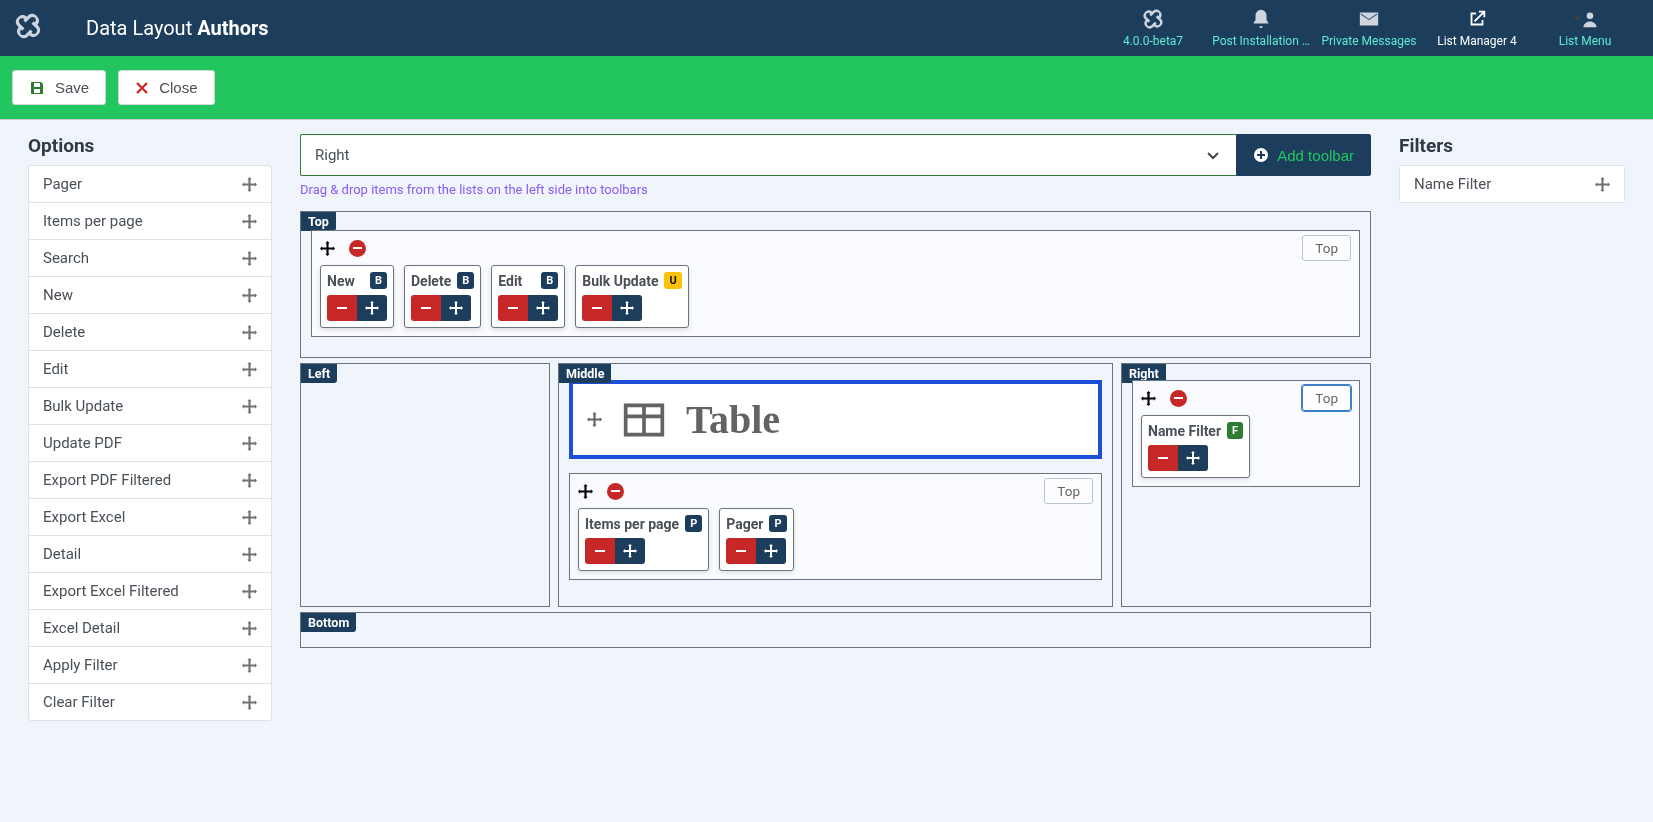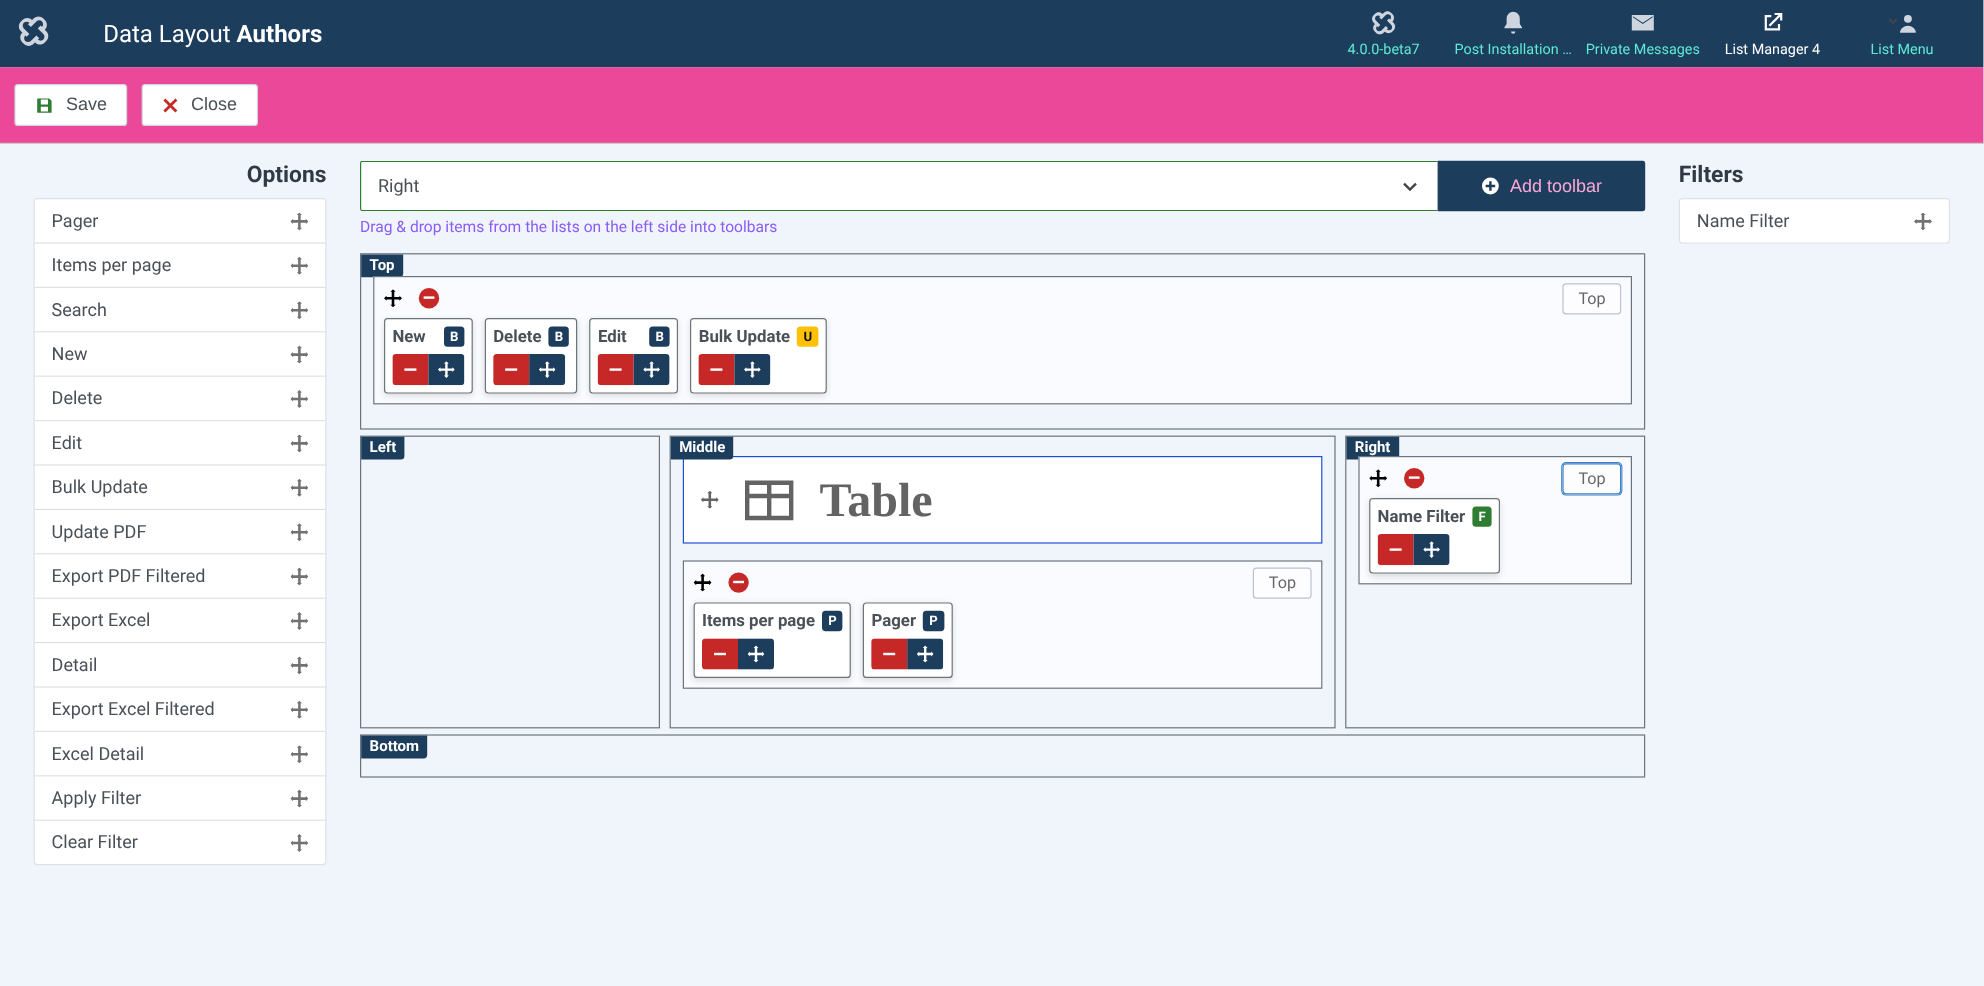--- a/index.html
+++ b/index.html
@@ -27,56 +27,56 @@
     display: flex; flex-direction: column; align-items: center;
     justify-content: center; gap: 4px; color: #5eead4;
     font-size: 12px; width: 108px; text-align: center;
     white-space: nowrap; overflow: hidden; text-overflow: ellipsis;
   }
   .status-item svg { fill: #cfd5df; }
   .status-item.active { color: #fff; }
   .status-item.active svg { fill: #fff; }
   
   .action-toolbar {
-    background: #ec4899;
+    background: #22c55e;
     border-bottom: 1px solid #ccc;
     padding: 14px 12px;
     display: flex; gap: 12px;
   }
   .btn {
     display: inline-flex; align-items: center; gap: 10px;
     background: #fff; border: 1px solid #cfd8dc; border-radius: 3px;
     padding: 8px 16px; font-size: 15px; cursor: pointer; color: #495057;
   }
   
   .main {
     display: flex; padding: 14px 28px; gap: 28px;
   }
-  .col-left { width: 244px; text-align: right; }
+  .col-left { width: 244px; }
   .col-center { flex: 1; }
   .col-right { width: 226px; }
   h4 { font-size: 19px; font-weight: 700; margin: 0 0 8px 0; color: #303a44; }
   .list-group { border: 1px solid #dee2e6; border-radius: 3px; background: #fff; }
   .list-group-item {
     display: flex; align-items: center; justify-content: space-between;
     padding: 9px 14px; border-bottom: 1px solid #dee2e6;
     cursor: grab;
   }
   .list-group-item:last-child { border-bottom: none; }
   .grip { width: 15px; height: 15px; opacity: 0.55; }
   
   .add-row { display: flex; gap: 0; }
   .select-box {
     flex: 1; background: #fff; border: 1px solid #2f7d32; border-right: none;
     padding: 11px 14px; display: flex; justify-content: space-between; align-items: center;
     border-radius: 2px 0 0 2px;
   }
   .btn-add {
-    background: #1c3d5c; color: #f9a8d4; border: 1px solid #1c3d5c;
-    padding: 0 35px; display: flex; align-items: center; gap: 8px;
+    background: #1c3d5c; color: #22c55e; border: 1px solid #1c3d5c;
+    padding: 0 16px; display: flex; align-items: center; gap: 8px;
     border-radius: 0 2px 2px 0; cursor: pointer; font-size: 15px;
   }
   .hint { font-size: 13px; color: #8b5cf6; margin: 6px 0 14px 0; }
   
   .layout-box { border: 1px solid #6c757d; background: #f0f4fb; position: relative; padding: 10px; }
   .layout-label {
     position: absolute; top: 0; left: 0; background: #1c3d5c; color: #fff;
     font-size: 12.5px; font-weight: 700; padding: 2px 7px; border-bottom-right-radius: 3px;
   }
   .layout-row { display: flex; }
@@ -116,21 +116,21 @@
   .item-card .card-top .badge.yellow { background: #ffc107; color: #111; }
   .item-card .card-top .badge.green { background: #2f7d32; color:#fff; }
   .card-actions { display: inline-flex; border-radius: 3px; overflow: hidden; }
   .card-actions .a-btn {
     width: 30px; height: 26px; display: flex; align-items: center; justify-content: center;
   }
   .a-red { background: #c52827; }
   .a-blue { background: #1c3d5c; }
   
   .table-block {
-    border: 1px solid #1d4ed8; background: #fff; padding: 12px 14px; margin-bottom: 14px;
+    border: 4px solid #1d4ed8; background: #fff; padding: 12px 14px; margin-bottom: 14px;
     display: flex; align-items: center; gap: 20px;
     font-family: Georgia, serif; font-size: 40px; color: #636363; font-weight: 700;
   }
   .table-block svg { fill: #636363; }
   .chevron { stroke: #444; stroke-width: 2; fill: none; }
 </style>
 </head>
 <body>
 
 <svg width="0" height="0" style="position:absolute">

